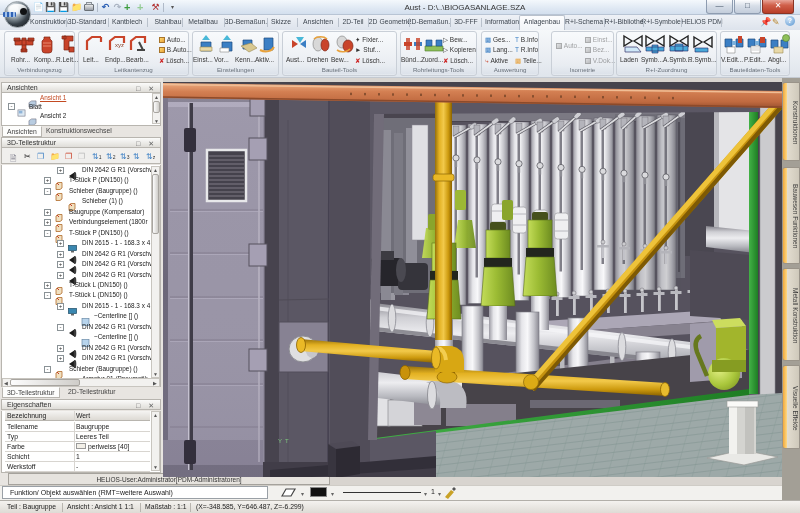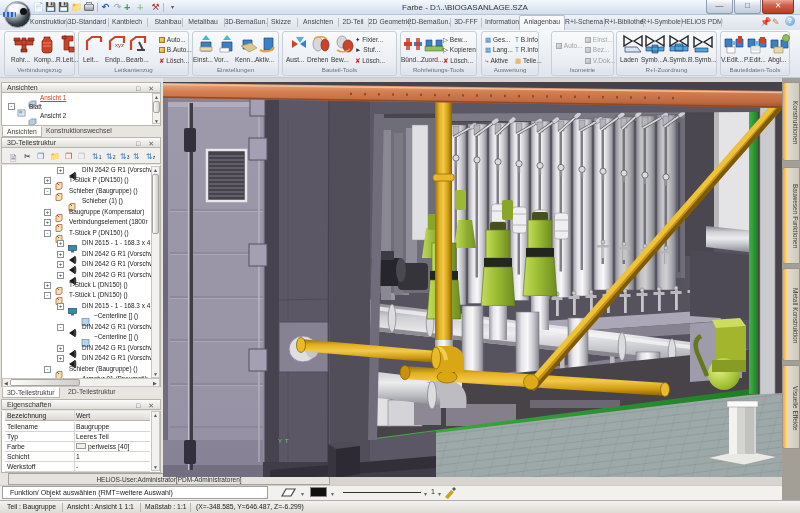--- a/index.html
+++ b/index.html
@@ -26,21 +26,21 @@
 #ribbon{left:0;top:30px;width:800px;height:48px;background:linear-gradient(#f6f8fa,#e9edf2 60%,#dfe5ec);border-bottom:1px solid #c3c9d1}
 .grp{top:31px;height:45px;border:1px solid #c9cfd7;border-radius:3px;background:linear-gradient(#f8fafc,#eef1f5 55%,#e3e8ee)}
 .glabel{position:absolute;left:0;bottom:1px;width:100%;text-align:center;font-size:6.2px;color:#68707a;background:linear-gradient(#e9edf2,#dce2ea);border-radius:0 0 2px 2px;padding:1px 0}
 .bicon{position:absolute;top:2px;width:22px;height:20px}
 .bcap{position:absolute;top:24px;font-size:6.5px;color:#333;white-space:nowrap;text-align:center}
 .scap{position:absolute;font-size:6.5px;color:#333;white-space:nowrap}
 .gray{filter:grayscale(1);opacity:.45}
 .dn{font-size:5px;color:#666}
 </style></head><body>
 <div class="abs" id="title"></div>
-<div class="abs" id="ttext">Farbe - D:\..\BIOGASANLAGE.SZA</div>
+<div class="abs" id="ttext">Aust - D:\..\BIOGASANLAGE.SZA</div>
 <div class="abs wbtn" style="left:706px;width:27px">
     <div class="wg">—</div>
   </div>
 <div class="abs wbtn" style="left:734px;width:27px">
     <div class="wg">□</div>
   </div>
 <div class="abs wbtn" id="wclose">
     <div class="wg" style="color:#fff">✕</div>
   </div>
 <div class="abs" id="orb"></div>

